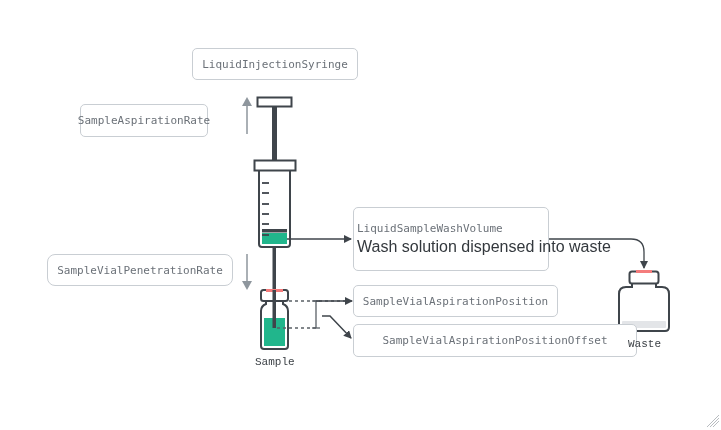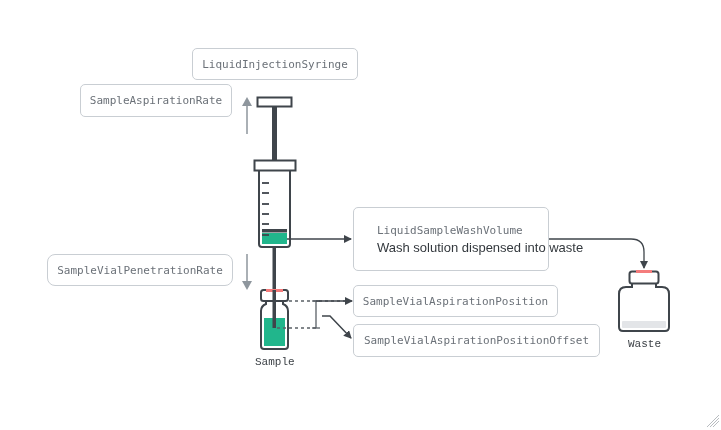--- a/index.html
+++ b/index.html
@@ -3,22 +3,22 @@
 <meta charset="utf-8">
 <style>
   html, body { margin:0; padding:0; background:#ffffff; }
   body { width:721px; height:430px; position:relative; overflow:hidden; font-family:"Liberation Sans", sans-serif; }
   .box {
     position:absolute; box-sizing:border-box;
     border:1.3px solid #c9ced3; border-radius:5px; background:#fff;
     font-family:"DejaVu Sans Mono", monospace; font-size:11px; color:#6b7178;
     display:flex; align-items:center; justify-content:center; white-space:nowrap;
   }
-  .box.multi { flex-direction:column; align-items:flex-start; justify-content:center; padding-left:23px; gap:3px; }
-  .box .plain { font-family:"Liberation Sans", sans-serif; font-size:13px; color:#33383d; }
+  .box.multi { flex-direction:column; align-items:flex-start; justify-content:center; padding-left:3px; gap:3px; }
+  .box .plain { font-family:"Liberation Sans", sans-serif; font-size:16px; color:#33383d; }
   .caption { position:absolute; font-family:Liberation Mono, monospace; font-size:11px; color:#3a3f44; }
   svg.diagram { position:absolute; left:0; top:0; }
 </style>
 </head>
 <body>
 
 <svg class="diagram" width="721" height="430" viewBox="0 0 721 430" xmlns="http://www.w3.org/2000/svg">
   <defs>
     <marker id="arrDark" markerWidth="8" markerHeight="8" refX="7" refY="4" orient="auto" markerUnits="userSpaceOnUse">
       <path d="M0,0 L8,4 L0,8 z" fill="#3f454b"></path>
@@ -95,35 +95,35 @@
     <line x1="707" y1="427" x2="719" y2="415"></line>
     <line x1="710" y1="427" x2="719" y2="418"></line>
     <line x1="713" y1="427" x2="719" y2="421"></line>
   </g>
 </svg>
 
 <div class="box" style="left:192px;top:48px;width:166px;height:32px;">
   <span>LiquidInjectionSyringe</span>
 </div>
 
-<div class="box" style="left:80px;top:84px;width:152px;height:33px;">
+<div class="box" style="left:80px;top:104px;width:128px;height:33px;">
   <span>SampleAspirationRate</span>
 </div>
 
 <div class="box" style="left:47px;top:254px;width:186px;height:32px;border-radius:8px;">
   <span>SampleVialPenetrationRate</span>
 </div>
 
 <div class="box multi" style="left:353px;top:207px;width:196px;height:64px;">
   <span>LiquidSampleWashVolume</span>
   <span class="plain">Wash solution dispensed into waste</span>
 </div>
 
 <div class="box" style="left:353px;top:285px;width:205px;height:32px;">
   <span>SampleVialAspirationPosition</span>
 </div>
 
-<div class="box" style="left:353px;top:324px;width:247px;height:33px;">
+<div class="box" style="left:353px;top:324px;width:284px;height:33px;">
   <span>SampleVialAspirationPositionOffset</span>
 </div>
 
 <div class="caption" style="left:255px;top:356px;">Sample</div>
 <div class="caption" style="left:628px;top:338px;">Waste</div>
 
 </body></html>

